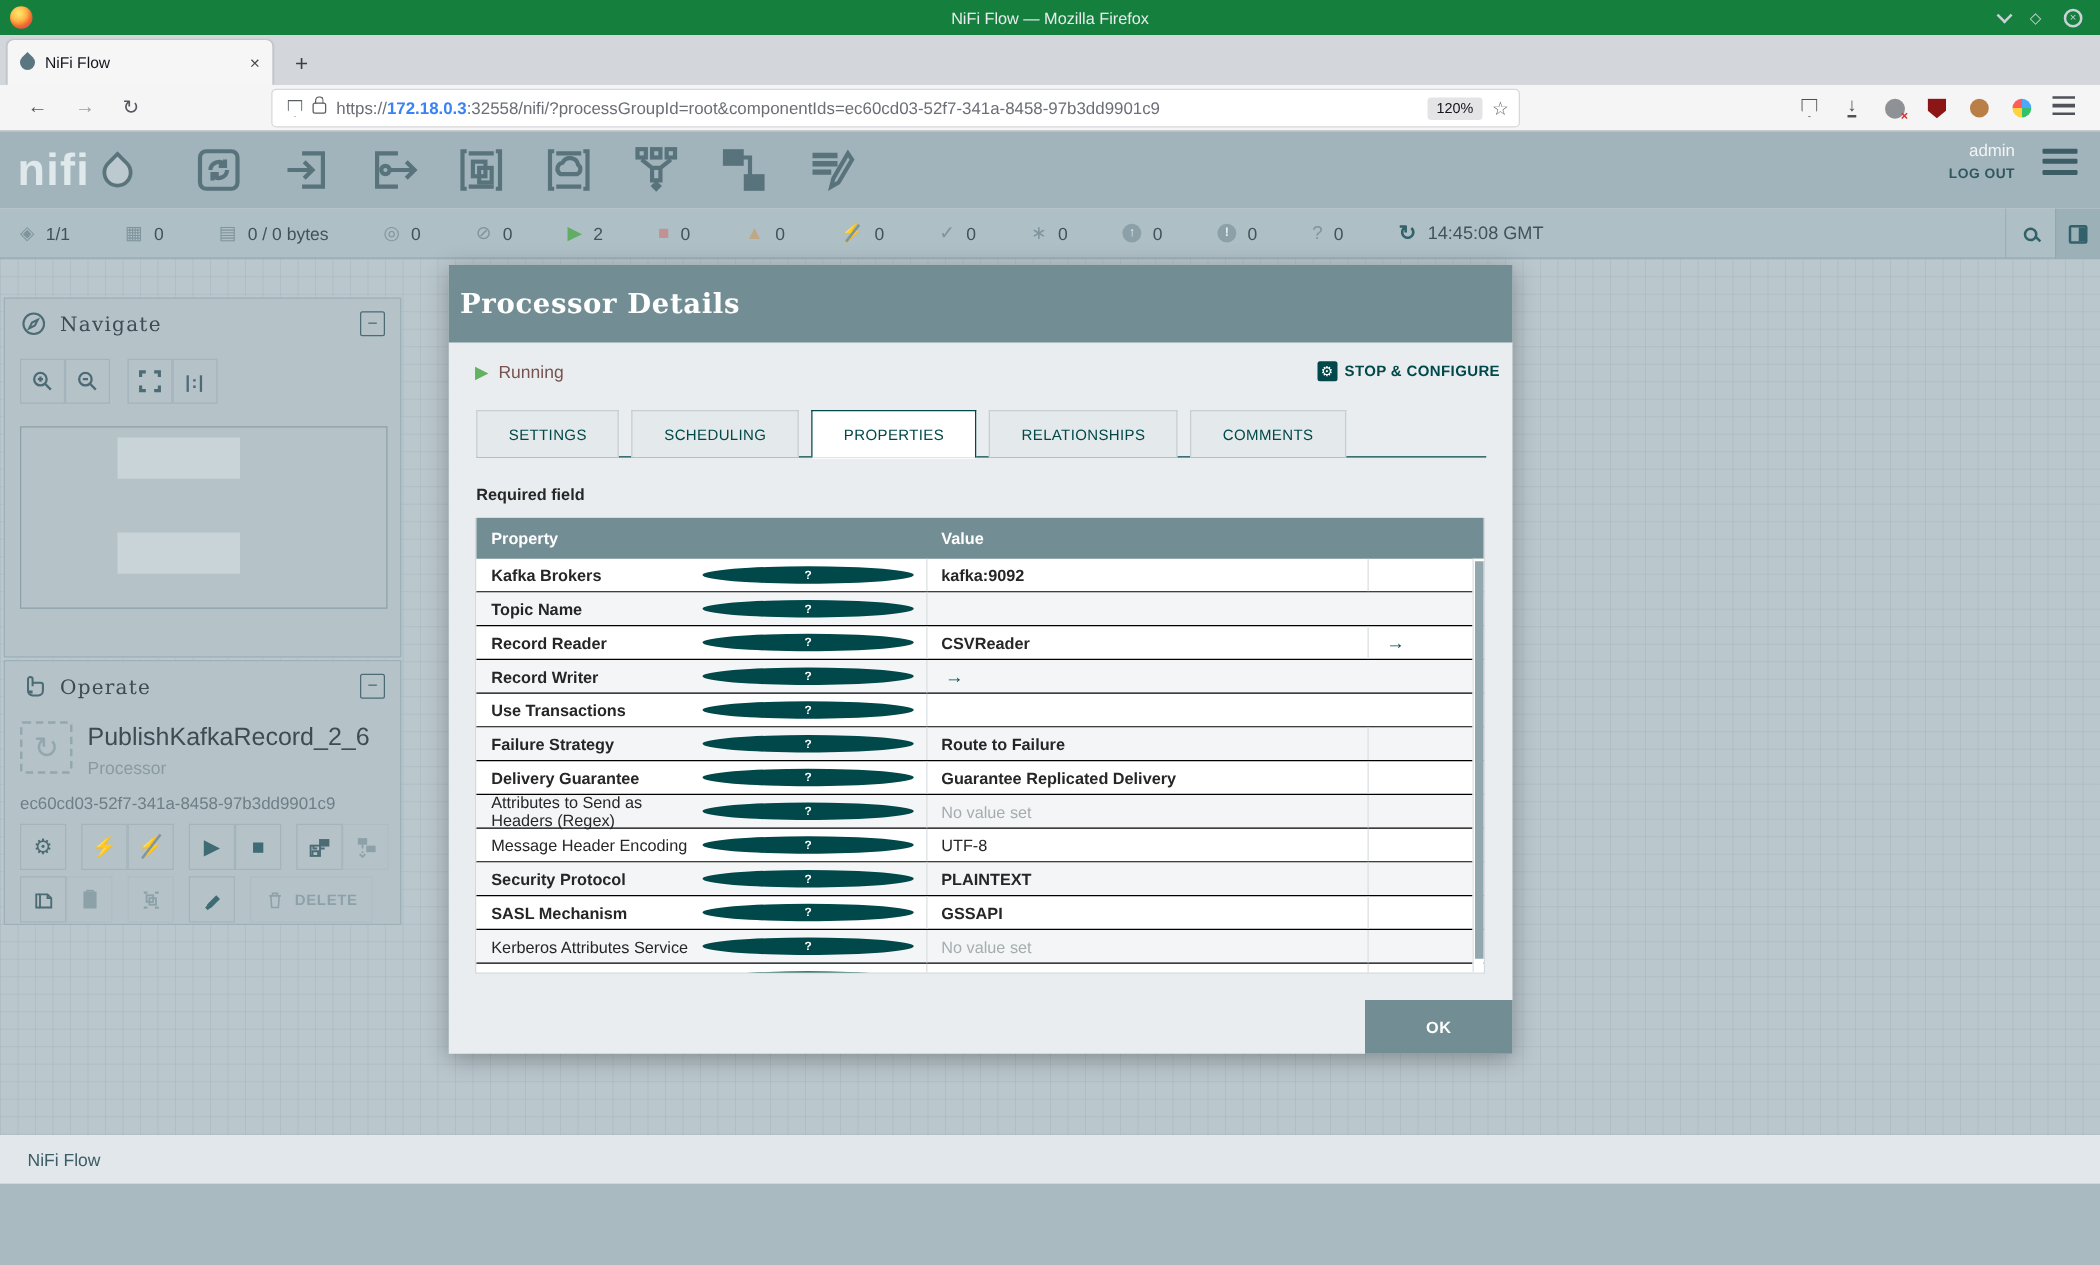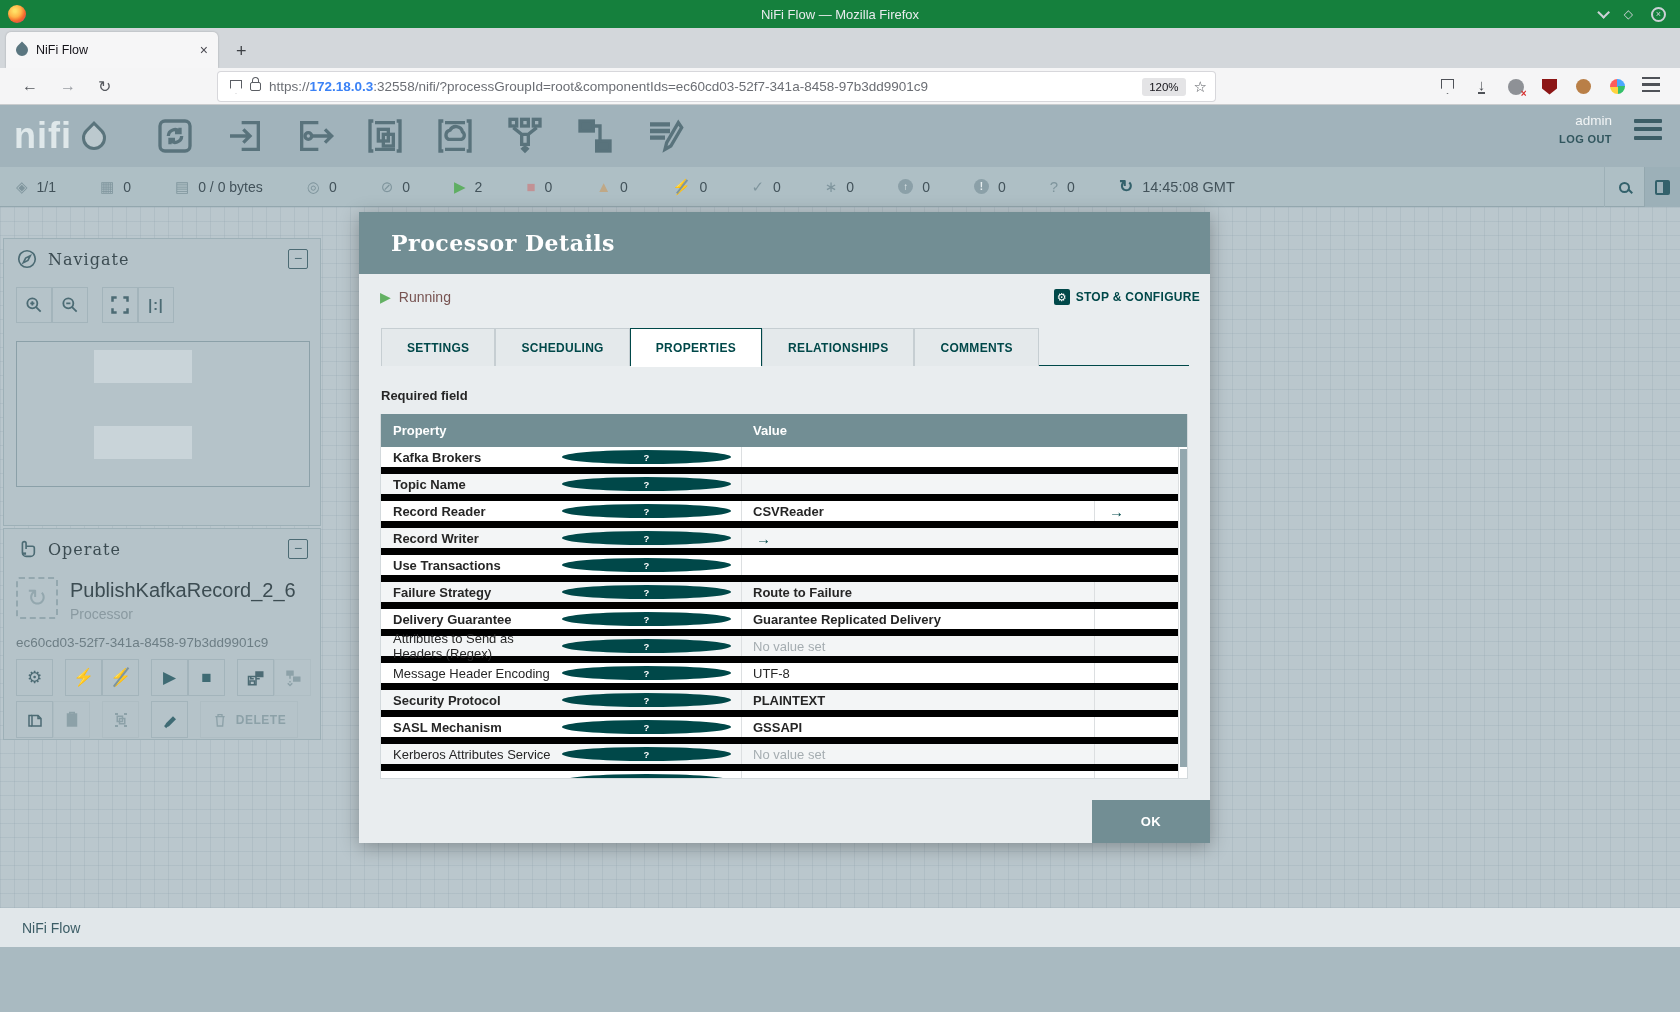--- a/index.html
+++ b/index.html
@@ -116,40 +116,40 @@
   #op-row2 { top:172px; }
   .op-btn { width:37px; height:37px; border:1px solid #a3b4bb; display:flex; align-items:center; justify-content:center; color:#4c6b74; font-size:17px; }
   .op-btn svg { stroke:#4c6b74; fill:none; stroke-width:2; }
   .op-btn.off { opacity:.38; }
   .op-gap { width:12px; }
   #delete-btn { width:98px; gap:8px; font-size:12px; font-weight:700; letter-spacing:.5px; }
 
   
   #dialog { position:absolute; left:359px; top:212px; width:851px; height:631px; background:#e9edef; box-shadow:0 4px 18px rgba(0,0,0,.3); }
   #dialog-header { height:62px; background:#728e94; display:flex; align-items:center; }
-  #dialog-title { font-family:"DejaVu Serif",serif; font-weight:700; font-size:22px; color:#ffffff; margin-left:32px; letter-spacing:.5px; }
+  #dialog-title { font-family:"DejaVu Serif",serif; font-weight:700; font-size:22px; color:#ffffff; margin-left:9px; letter-spacing:.5px; }
   #dialog-status-row { position:absolute; left:0; top:62px; width:100%; height:46px; display:flex; align-items:center; }
   #run-icon { color:#63b163; font-size:14px; margin-left:21px; }
   #run-label { font-size:14px; color:#775351; margin-left:8px; }
   #stop-configure { position:absolute; right:10px; display:flex; align-items:center; gap:6px; }
   #stop-configure .gear-badge { width:16px; height:16px; background:#004849; border-radius:2px; color:#fff; font-size:11px; display:flex; align-items:center; justify-content:center; }
   #stop-configure .lbl { font-size:12px; font-weight:700; color:#004849; letter-spacing:.3px; }
 
   #dialog-tabs { position:absolute; left:22px; top:116px; right:21px; height:38px; display:flex; border-bottom:1px solid #004849; }
-  .dtab { height:38px; padding:0 25px; display:flex; align-items:center; background:#e4e9eb; border:1px solid #c6ced2; border-bottom:none; margin-right:0; font-size:12px; font-weight:700; color:#004849; letter-spacing:.3px; }
+  .dtab { height:38px; padding:0 25px; display:flex; align-items:center; background:#e4e9eb; border:1px solid #c6ced2; border-bottom:none; margin-right:10px; font-size:12px; font-weight:400; color:#004849; letter-spacing:.3px; }
   .dtab.active { background:#ffffff; border-color:#004849; position:relative; }
   .dtab.active:after { content:''; position:absolute; left:0; right:0; bottom:-1px; height:1px; background:#ffffff; }
 
   #required-note { position:absolute; left:22px; top:176px; font-size:13px; font-weight:700; color:#262626; }
 
   #prop-table { position:absolute; left:21px; top:202px; width:808px; height:365px; background:#fff; overflow:hidden; border:1px solid #d3d9dc; border-top:none; }
   #prop-thead { height:33px; background:#728e94; display:flex; align-items:center; color:#fff; font-size:13px; font-weight:700; }
   #col-property { width:361px; padding-left:12px; }
   #col-value { padding-left:11px; }
-  .prow { height:27px; display:flex; align-items:center; border-bottom:7px solid #000000; font-size:13px; color:#262626; }
+  .prow { height:27px; display:flex; align-items:center; border-bottom:1px solid #000000; font-size:13px; color:#262626; }
   .prow:nth-child(even) { background:#f3f5f6; }
   .prow.req .pname span, .prow.req .pvalue { font-weight:700; }
   .pname { width:361px; height:100%; display:flex; align-items:center; padding:0 10px 0 12px; border-right:1px solid #dcdfe1; }
   .pname span { flex:1; }
   .help-ico { width:14px; height:14px; border-radius:50%; background:#004849; color:#fff; font-size:9.5px; font-weight:700; display:flex; align-items:center; justify-content:center; flex:none; }
   .pvalue { width:353px; height:100%; display:flex; align-items:center; padding-left:11px; border-right:1px solid #dcdfe1; }
   .pvalue.unset { color:#a5adb1; font-weight:400 !important; }
   .plink { flex:1; padding-left:14px; color:#004849; font-size:15px; font-weight:700; }
   #vscroll { position:absolute; right:0; top:33px; width:9px; bottom:0; background:#fff; border-left:1px solid #dcdfe1; }
   #vscroll .thumb { position:absolute; left:1px; top:2px; width:7px; height:318px; background:#93a7ae; }
@@ -530,20 +530,21 @@
     <div id="prop-thead">
       <span id="col-property">Property</span>
       <span id="col-value">Value</span>
     </div>
     <div id="prop-tbody">
     <div class="prow req">
       <span class="pname">
             <span>Kafka Brokers</span>
             <span class="help-ico">?</span>
           </span>
+      <span class="pvalue">kafka:9092</span>
       <span class="plink"></span>
     </div>
 
     <div class="prow req">
       <span class="pname">
             <span>Topic Name</span>
             <span class="help-ico">?</span>
           </span>
       <span class="plink"></span>
     </div>

